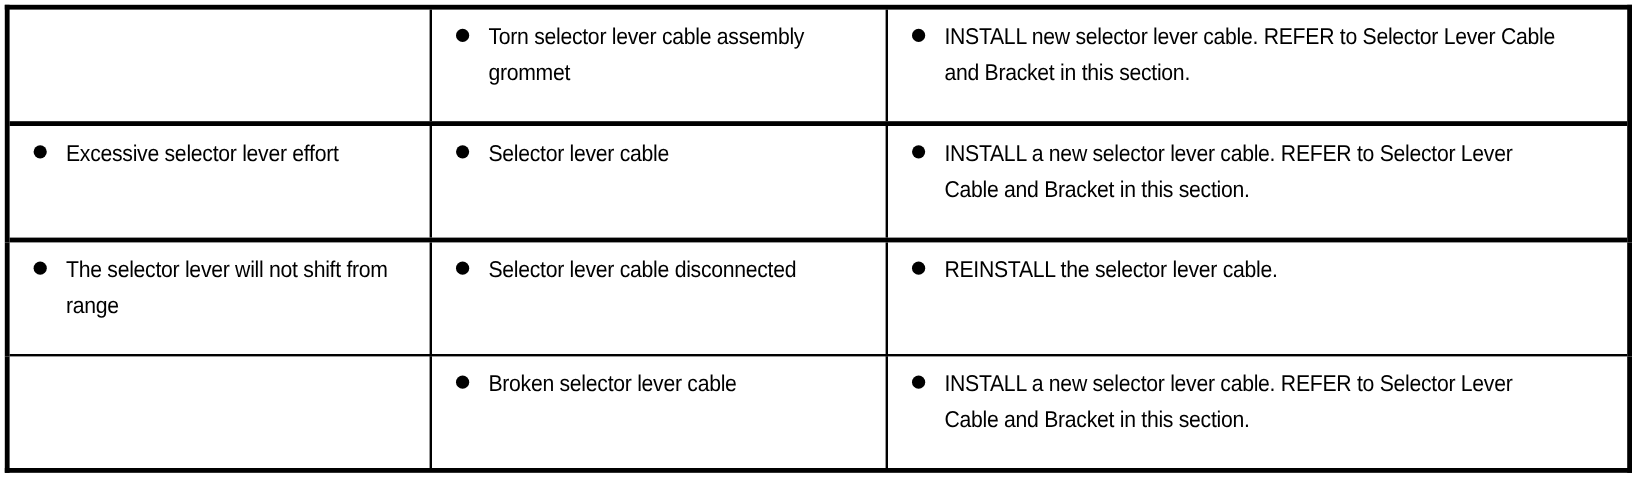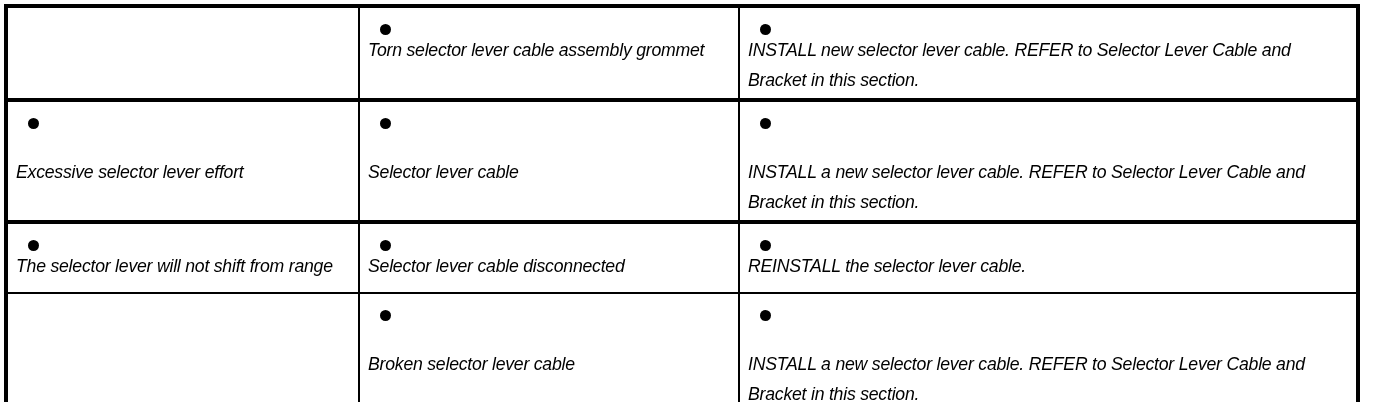--- a/index.html
+++ b/index.html
@@ -46,28 +46,27 @@
 
   
   tr.group-start > td { border-top-width: 4px; }
   tr.row-1 > td { border-top-width: 4px; }
   tr.row-5 > td { border-bottom-width: 4px; }
   table.diag td.first-col { border-left-width: 4px; }
   table.diag td.last-col  { border-right-width: 4px; }
 
   .cell {
     display: flex;
-    flex-direction: column;
+    flex-direction: row;
     align-items: flex-start;
-    padding: 9px 8px 3px 8px;
+    padding: 9px 8px 24px 8px;
     min-height: 58px;
     box-sizing: border-box;
-    font-style: italic;
   }
-  .cell.tall  { min-height: 73px; gap: 28px; }
+  .cell.tall  { min-height: 73px; }
   .cell.tall2 { min-height: 68px; }
 
   .bullet {
     flex: 0 0 auto;
     width: 11px;
     height: 11px;
     border-radius: 50%;
     background: #000000;
     margin-top: 7px;
     margin-right: 16px;

